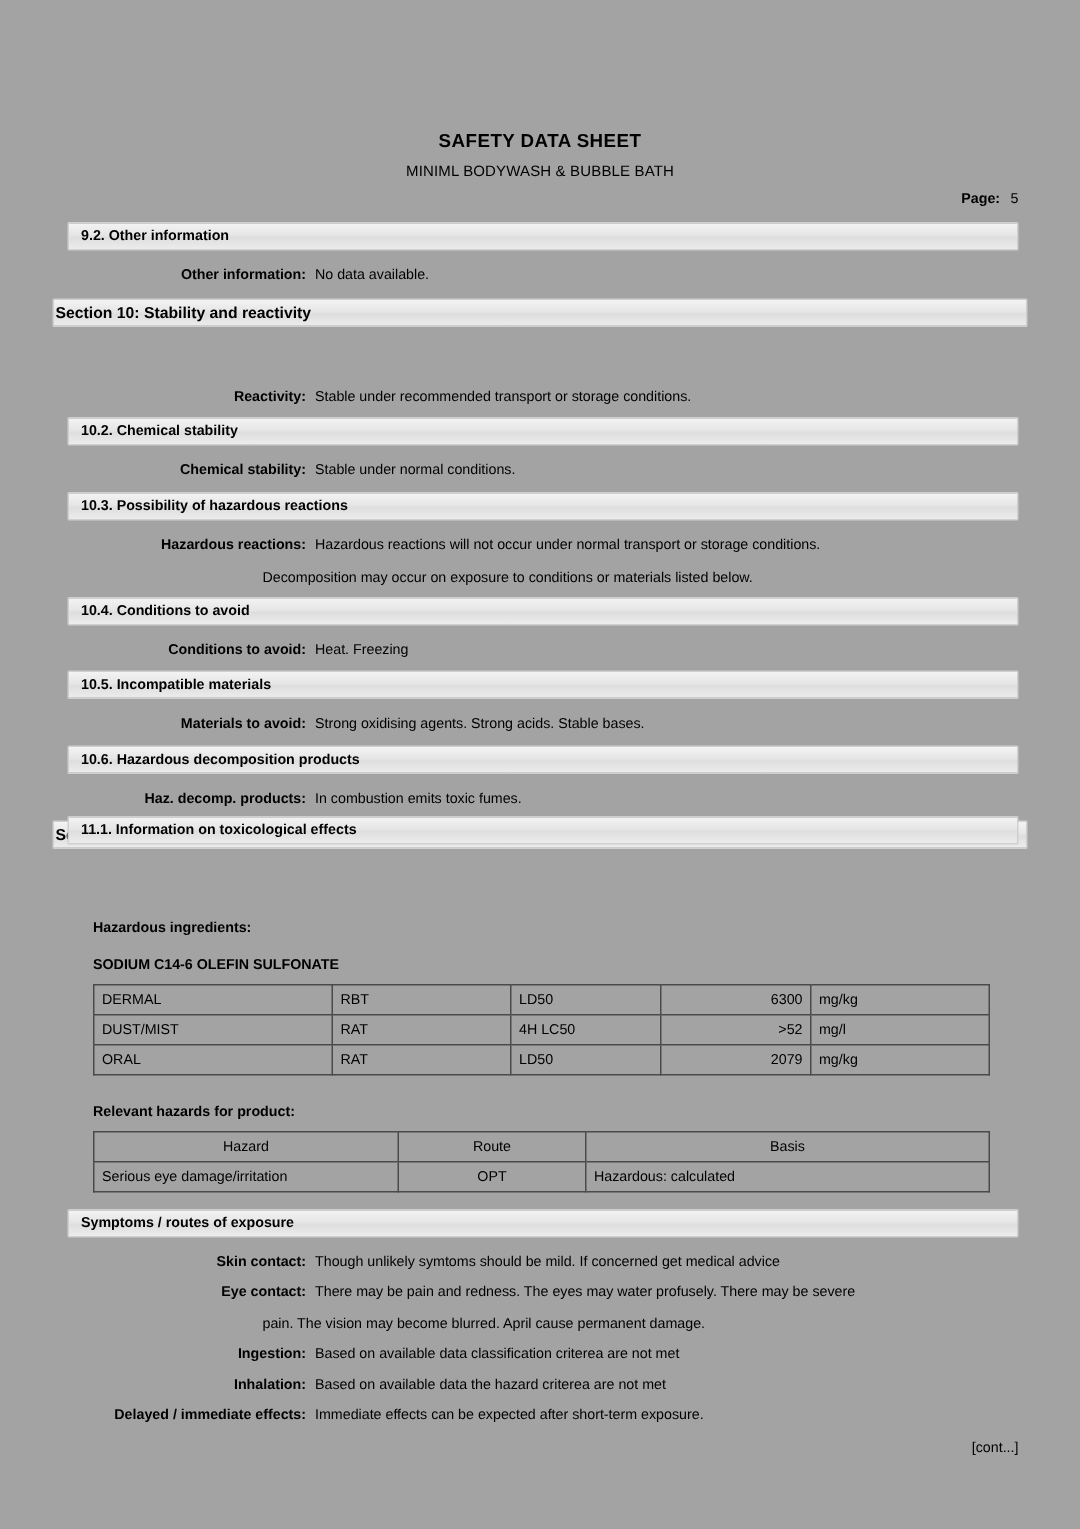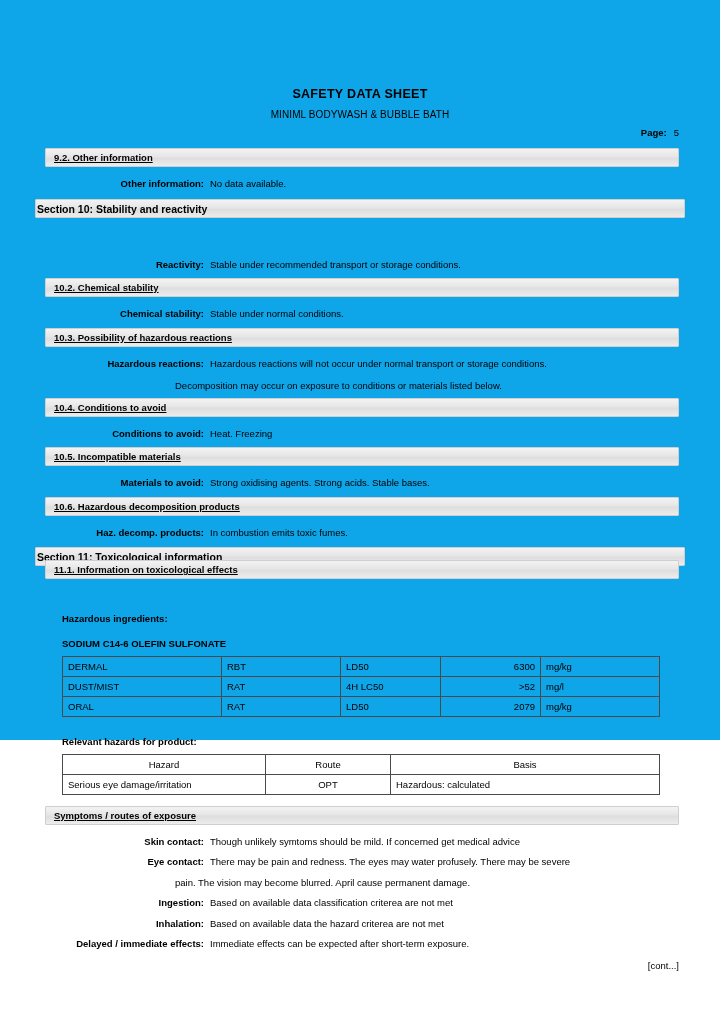--- a/index.html
+++ b/index.html
@@ -11,22 +11,22 @@
     width: 720px;
     height: 1019px;
     font-family: "Liberation Sans", sans-serif;
     color: #000000;
     position: relative;
     overflow: hidden;
   }
   .page {
     position: relative;
     width: 720px;
-    height: 740px;
-    background: #0ea5e9;
+    height: 1019px;
+    background: #a3a3a3;
   }
 
   
   .doc-title {
     position: absolute;
     left: 0; right: 0;
     top: 87px;
     text-align: center;
     font-size: 12.5px;
     font-weight: bold;
@@ -67,21 +67,20 @@
     left: 35px;
     width: 650px;
     padding-left: 1px;
     font-size: 10.5px;
   }
   .bar-sub {
     left: 45px;
     width: 634px;
     padding-left: 8px;
     font-size: 9.5px;
-    text-decoration: underline;
   }
 
   
   .row {
     position: absolute;
     left: 35px;
     width: 650px;
     font-size: 9.5px;
   }
   .row .lbl {
@@ -191,21 +190,21 @@
     <span class="val">Strong oxidising agents. Strong acids. Stable bases.</span>
   </div>
 
   <div class="bar bar-sub" style="top:497px;">10.6. Hazardous decomposition products</div>
   <div class="row" style="top:527px;">
     <span class="lbl">Haz. decomp. products:</span>
     <span class="val">In combustion emits toxic fumes.</span>
   </div>
 
   <div class="bar bar-main" style="top:547px;">Section 11: Toxicological information</div>
-  <div class="bar bar-sub" style="top:560px;">11.1. Information on toxicological effects</div>
+  <div class="bar bar-sub" style="top:544px;">11.1. Information on toxicological effects</div>
 
   <div class="plain bold" style="left:62px; top:613px;">Hazardous ingredients:</div>
   <div class="plain bold" style="left:62px; top:638px;">SODIUM C14-6 OLEFIN SULFONATE</div>
 
   <table class="grid" id="toxicity-table" style="left:62px; top:656px; width:597px;">
     <colgroup>
       <col style="width:159px;">
       <col style="width:119px;">
       <col style="width:100px;">
       <col style="width:100px;">

